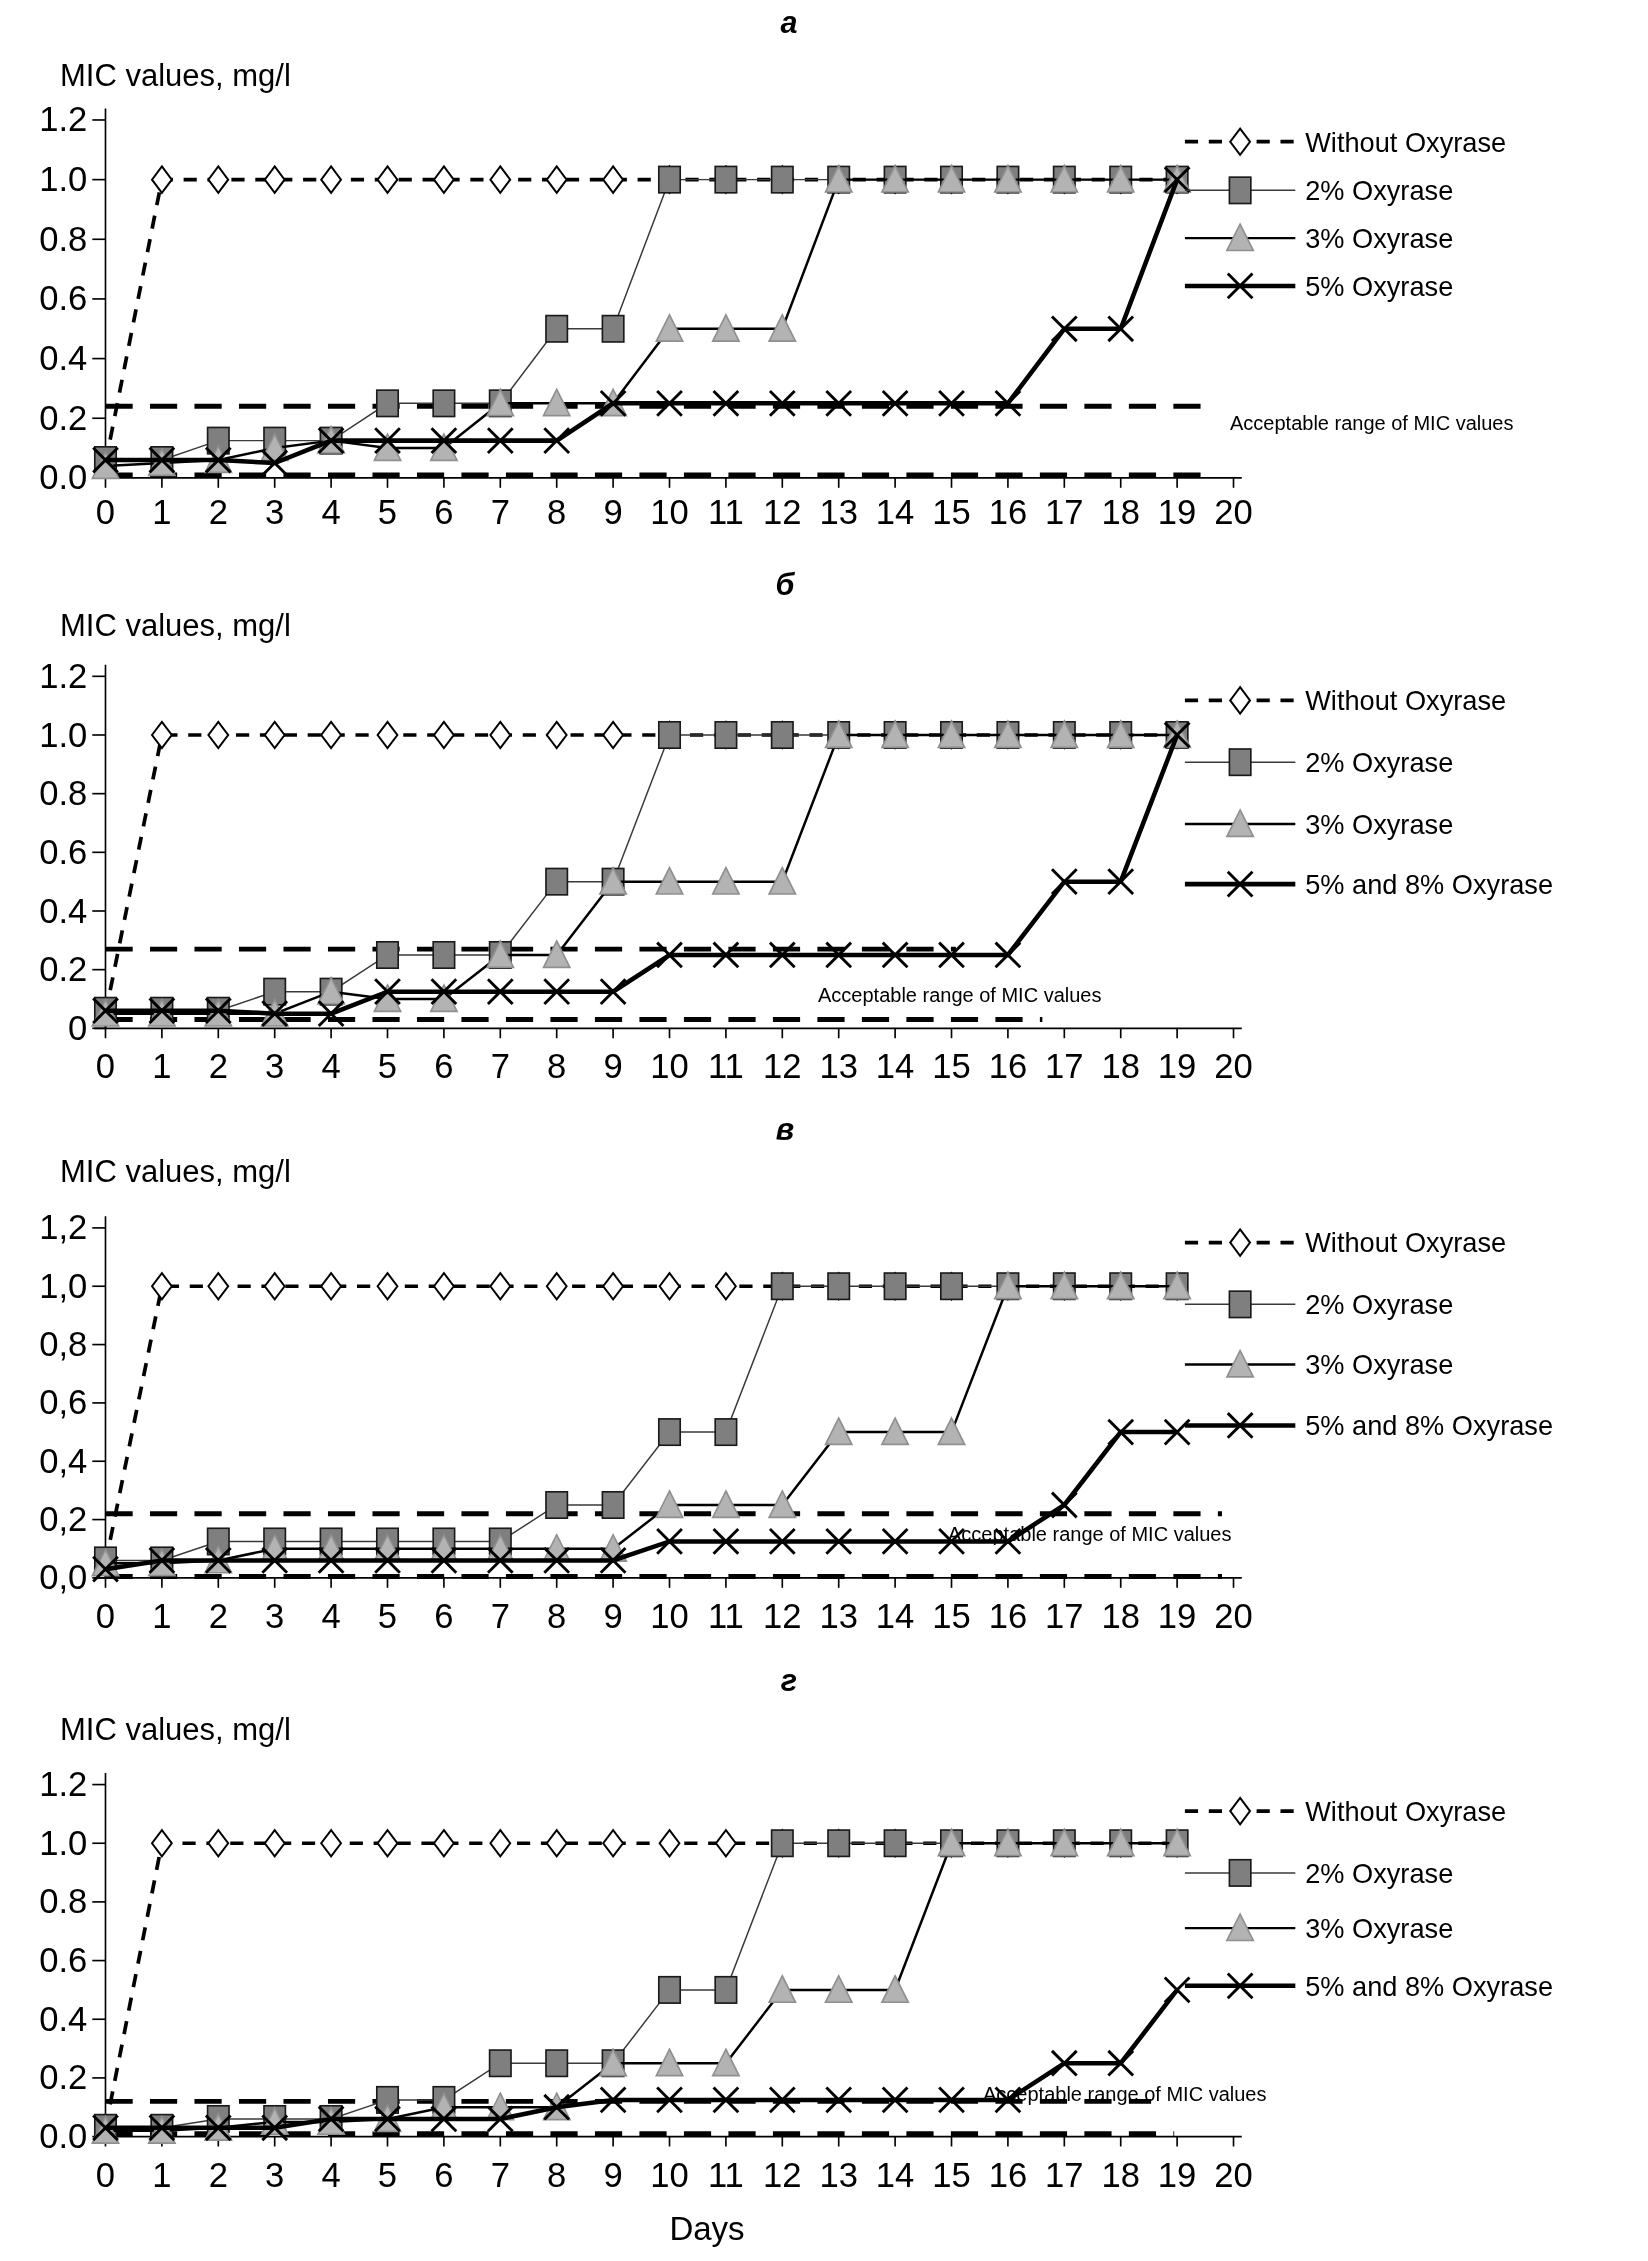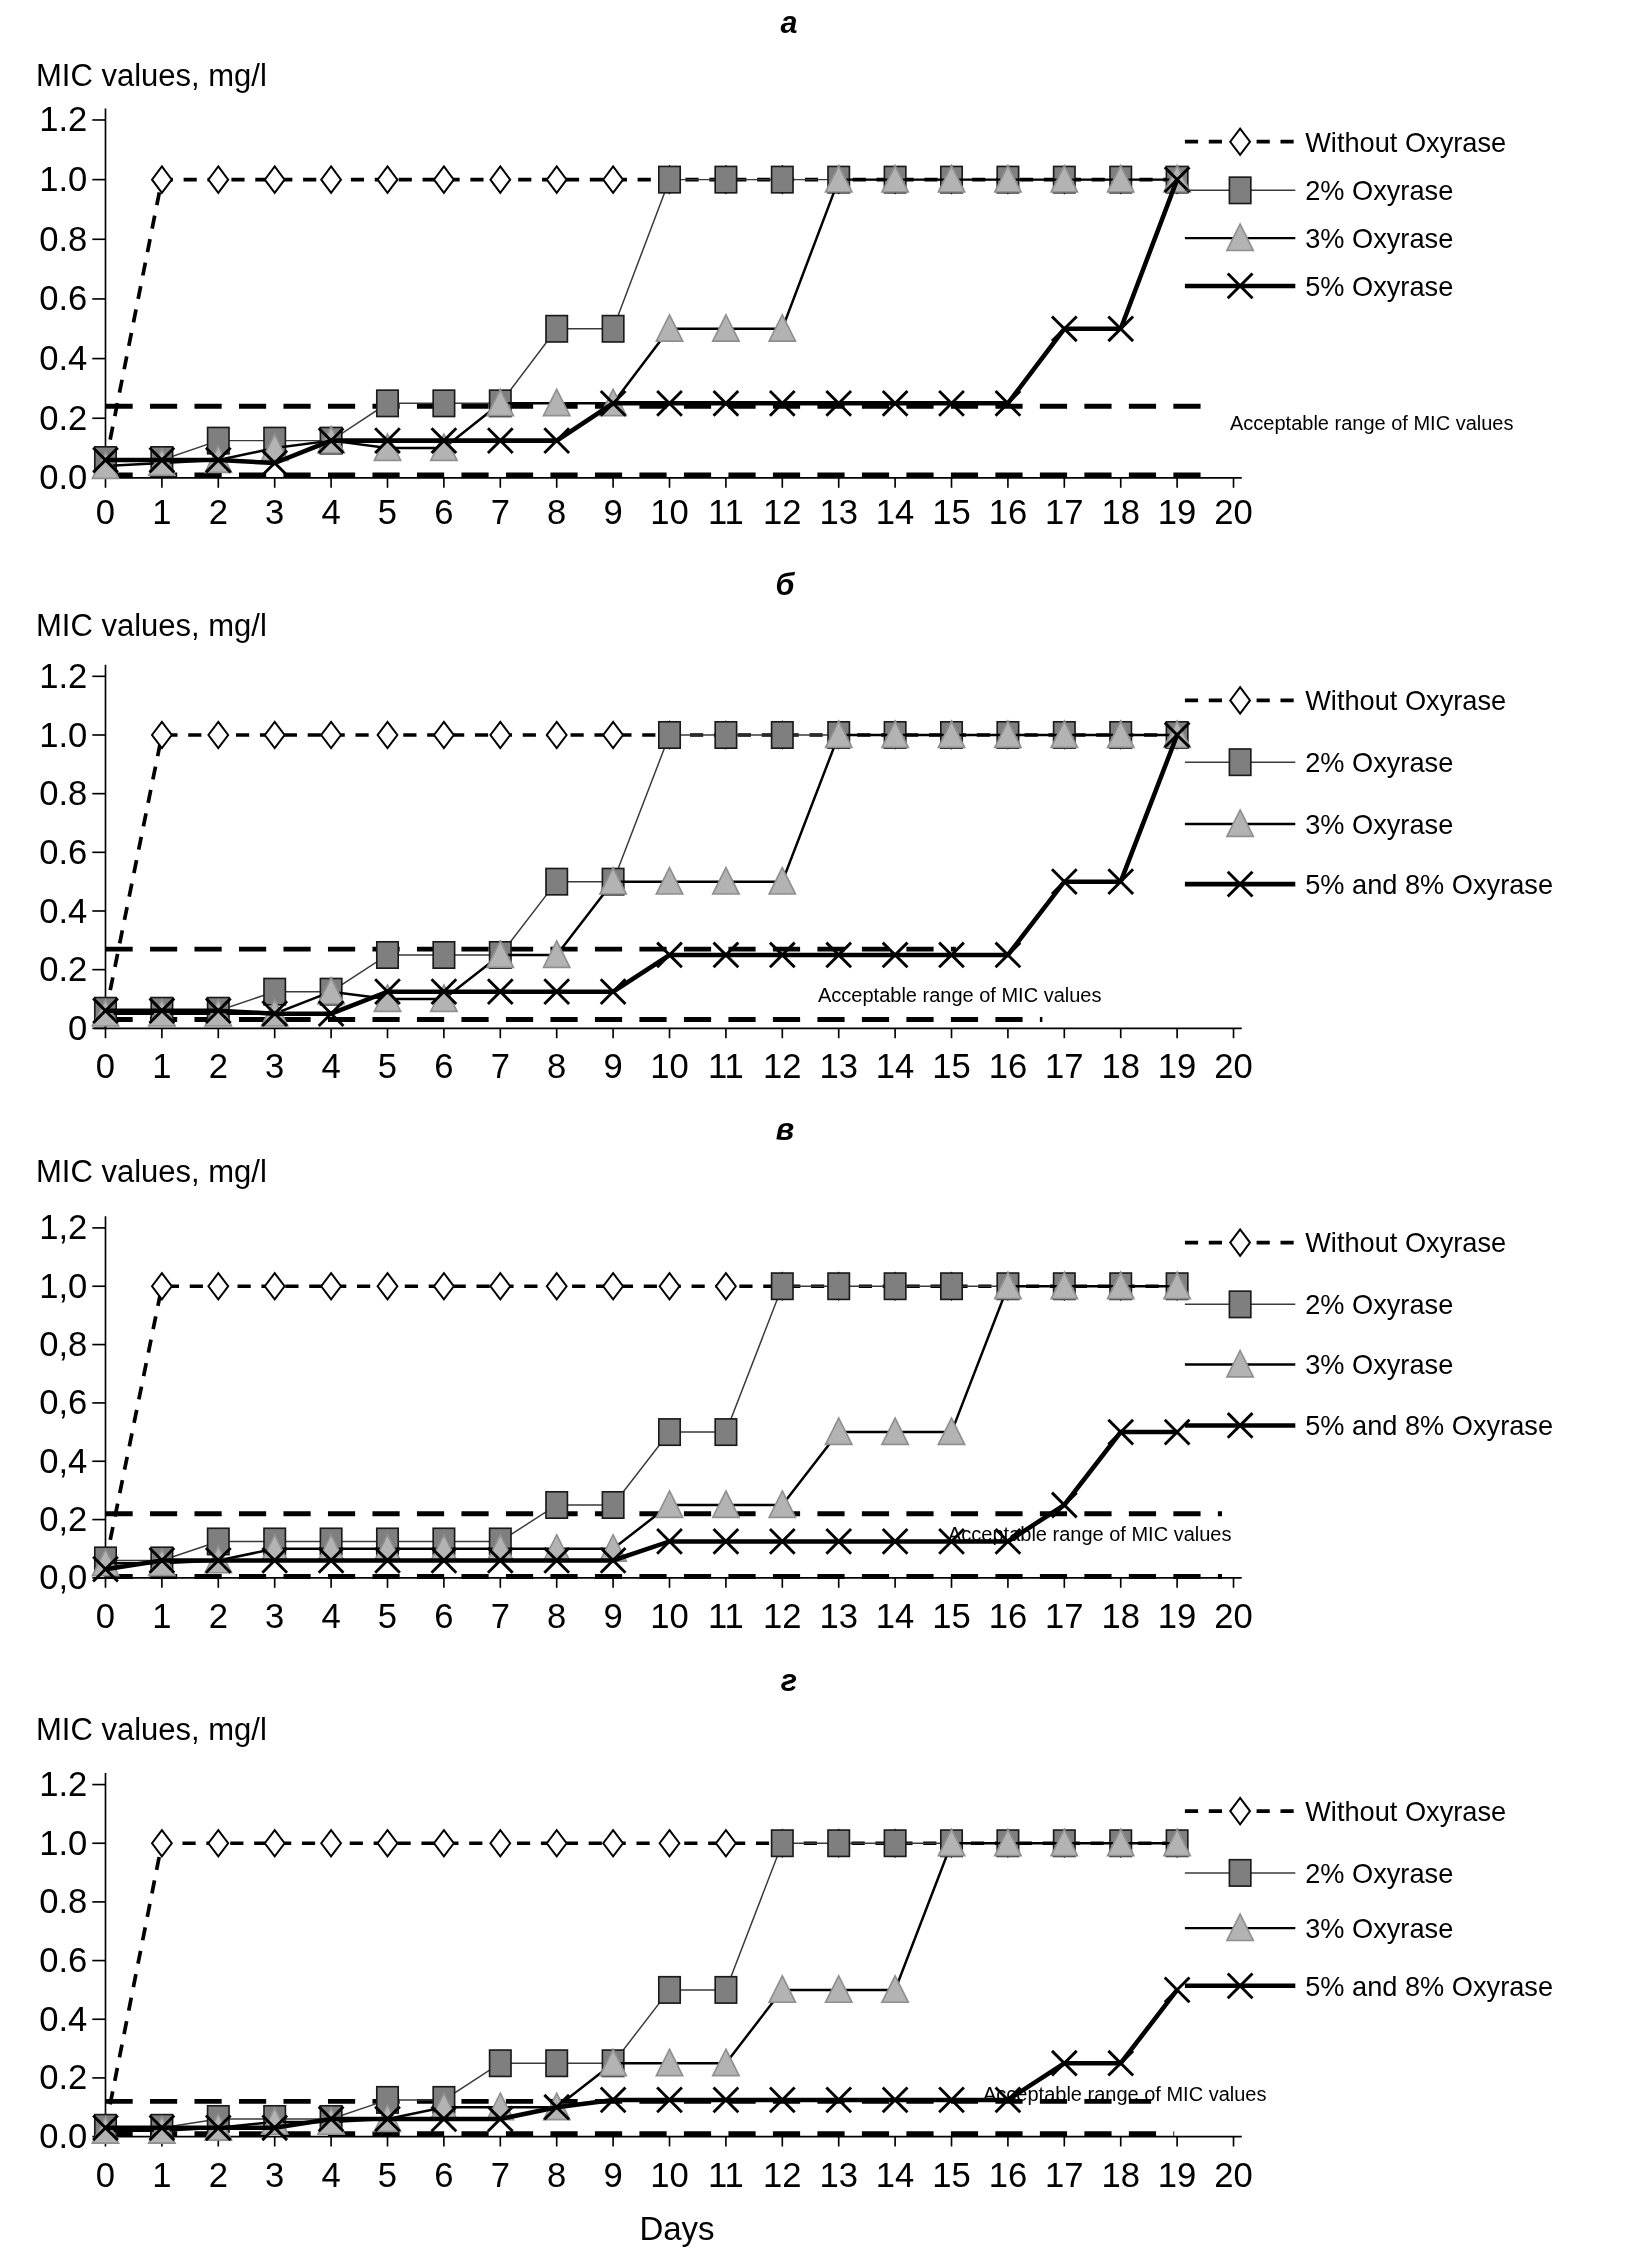--- a/index.html
+++ b/index.html
@@ -1,21 +1,21 @@
 <!DOCTYPE html>
 <html style="font-size:13px"><head>
 <meta charset="utf-8">
 <style>
   html,body{margin:0;padding:0;background:#ffffff;}
   body{width:1648px;height:2261px;position:relative;font-family:"Liberation Sans",sans-serif;color:#000;}
   #figure-root{position:absolute;left:0;top:0;width:1648px;height:2261px;}
   svg{position:absolute;left:0;top:0;}
   .abs{position:absolute;white-space:nowrap;}
   .chart-title{font-size:30.5px;font-weight:bold;font-style:italic;transform:translateX(-50%);}
-  .ylab{font-size:31px;}
+  .ylab{font-size:31px;margin-left:24px;}
   .note{font-size:20px;}
   .xaxis-title{font-size:33px;transform:translateX(-50%);}
 </style>
 </head>
 <body>
 
 <div id="figure-root">
   <svg id="plots" width="1648" height="2261" viewBox="0 0 2000 2744">
       <g>
         <g>
@@ -999,15 +999,15 @@
   <div class="abs ylab" style="left:36px;top:58px;">MIC values, mg/l</div>
   <div class="abs ylab" style="left:36px;top:608px;">MIC values, mg/l</div>
   <div class="abs ylab" style="left:36px;top:1154px;">MIC values, mg/l</div>
   <div class="abs ylab" style="left:36px;top:1712px;">MIC values, mg/l</div>
 
   <div class="abs note" style="left:1230px;top:412px;">Acceptable range of MIC values</div>
   <div class="abs note" style="left:818px;top:984px;">Acceptable range of MIC values</div>
   <div class="abs note" style="left:948px;top:1523px;">Acceptable range of MIC values</div>
   <div class="abs note" style="left:983px;top:2083px;">Acceptable range of MIC values</div>
 
-  <div class="abs xaxis-title" style="left:677px;top:2210px;">Days</div>
+  <div class="abs xaxis-title" style="left:707px;top:2210px;">Days</div>
 </div>
 
 
 </body></html>

